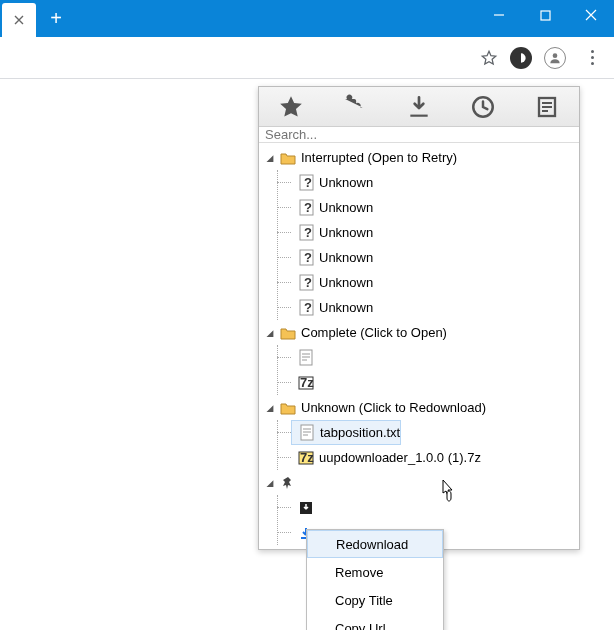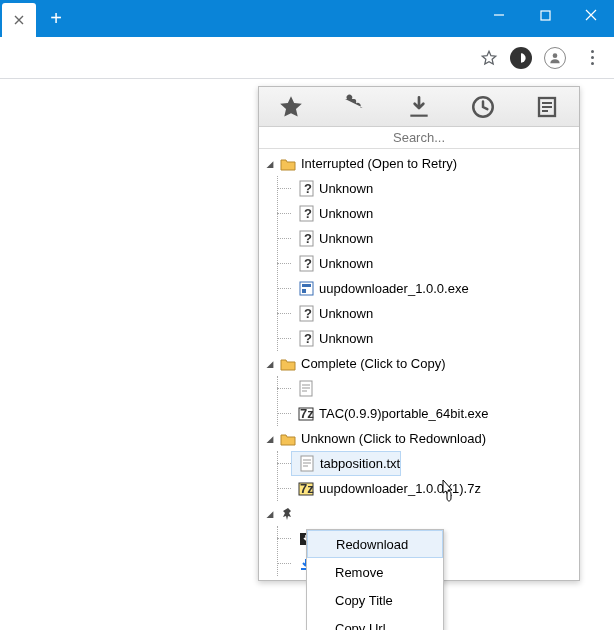--- a/index.html
+++ b/index.html
@@ -14,21 +14,21 @@
 .winbtn { width: 46px; height: 30px; display: flex; align-items: center; justify-content: center; color: #fff; }
 .addrrow { height: 42px; background: #fff; border-bottom: 1px solid #dadce0; display: flex; align-items: center; justify-content: flex-end; padding-right: 8px; gap: 12px; }
 .addr-icon { width: 28px; height: 28px; display: flex; align-items: center; justify-content: center; color: #5f6368; border-radius: 50%; }
 .addr-icon.dark { background: #333; color: #fff; width: 22px; height: 22px; }
 .addr-star { color: #5f6368; }
 
 
 .popup { position: absolute; top: 86px; left: 258px; width: 322px; background: #fff; border: 1px solid #bcbcbc; box-shadow: 0 2px 6px rgba(0,0,0,.2); }
 .popup-toolbar { height: 40px; background: linear-gradient(#f5f5f5,#e8e8e8); border-bottom: 1px solid #cfcfcf; display: flex; align-items: center; justify-content: space-around; }
 .tbtn { width: 40px; height: 40px; display: flex; align-items: center; justify-content: center; color: #5a5a5a; cursor: pointer; }
-.search { width: 100%; height: 22px; border: none; border-bottom: 1px solid #ddd; padding: 2px 6px; outline: none; color: #888; text-align: center; }
+.search { width: 100%; height: 16px; border: none; border-bottom: 1px solid #ddd; padding: 2px 6px; outline: none; color: #888; }
 
 .tree { padding: 2px 0 4px 0; user-select: none; }
 .twig { position: relative; }
 .row { display: flex; align-items: center; height: 25px; padding-left: 4px; white-space: nowrap; }
 .row.sel { background: #e9f2fb; border: 1px solid #b7d6f4; height: 25px; margin-right: 4px; }
 .expander { width: 14px; display: flex; align-items: center; justify-content: center; color: #555; font-size: 9px; cursor: pointer; }
 .ficon { width: 18px; height: 18px; margin: 0 4px 0 2px; display: flex; align-items: center; justify-content: center; }
 .lbl { color: #000; }
 .children { margin-left: 18px; border-left: 1px dotted #aaa; padding-left: 0; }
 .children .row::before { content:""; position: relative; }
@@ -201,33 +201,20 @@
                   <text x="5" y="13" font-size="11" font-weight="bold" fill="#333">?</text>
                 </svg>
               </span>
               <span class="lbl">Unknown</span>
             </div>
           </div>
         <div class="child-line">
             <span class="hline"></span>
             <div class="row">
               <span class="ficon">
-                <svg width="15" height="15">
-                  <rect x="1" y="1" width="13" height="13" fill="#fff" stroke="#3a6fb5"></rect>
-                  <rect x="3" y="3" width="9" height="3" fill="#3a6fb5"></rect>
-                  <rect x="3" y="8" width="4" height="4" fill="#3a6fb5"></rect>
-                </svg>
-              </span>
-              <span class="lbl">uupdownloader_1.0.0.exe</span>
-            </div>
-          </div>
-        <div class="child-line">
-            <span class="hline"></span>
-            <div class="row">
-              <span class="ficon">
                 <svg width="15" height="17">
                   <rect x="1" y="1" width="13" height="15" fill="#fff" stroke="#999"></rect>
                   <text x="5" y="13" font-size="11" font-weight="bold" fill="#333">?</text>
                 </svg>
               </span>
               <span class="lbl">Unknown</span>
             </div>
           </div>
         <div class="child-line">
             <span class="hline"></span>
@@ -245,21 +232,21 @@
     </div>
 
     <div class="twig">
       <div class="row">
         <span class="expander">◢</span>
         <span class="ficon">
             <svg width="16" height="14" viewBox="0 0 16 14">
               <path fill="#f5c255" stroke="#b8892f" d="M1 3h5l1 2h8v8H1z"></path>
             </svg>
           </span>
-        <span class="lbl">Complete (Click to Copy)</span>
+        <span class="lbl">Complete (Click to Open)</span>
       </div>
       <div class="children">
         <div class="child-line">
             <span class="hline"></span>
             <div class="row">
               <span class="ficon">
                 <svg width="14" height="17">
                   <rect x="1" y="1" width="12" height="15" fill="#fff" stroke="#999"></rect>
                   <path d="M3 5h8M3 8h8M3 11h5" stroke="#999"></path>
                 </svg>
@@ -268,21 +255,20 @@
           </div>
         <div class="child-line">
             <span class="hline"></span>
             <div class="row">
               <span class="ficon">
                 <svg width="16" height="14">
                   <rect x="1" y="1" width="14" height="12" fill="#fff" stroke="#333"></rect>
                   <text x="2" y="11" font-size="8" font-weight="bold" fill="#333">7z</text>
                 </svg>
               </span>
-              <span class="lbl">TAC(0.9.9)portable_64bit.exe</span>
             </div>
           </div>
       </div>
     </div>
 
     <div class="twig">
       <div class="row">
         <span class="expander">◢</span>
         <span class="ficon">
             <svg width="16" height="14" viewBox="0 0 16 14">

